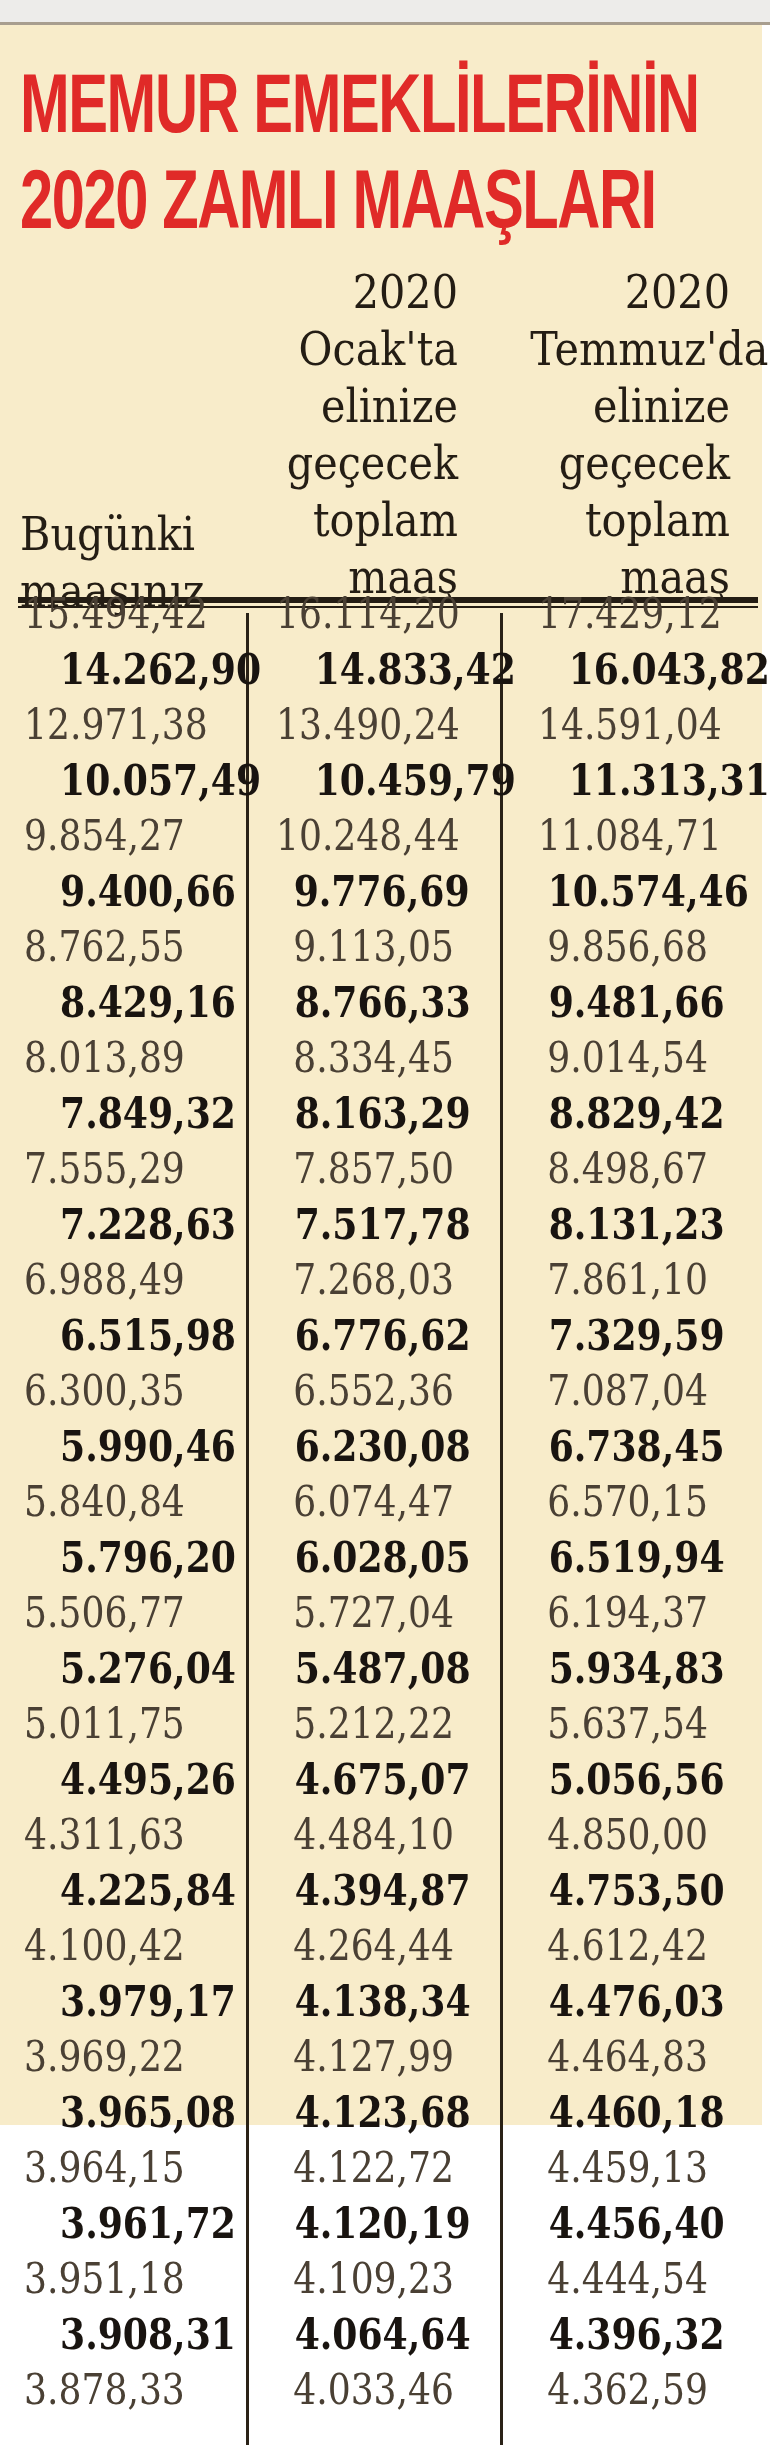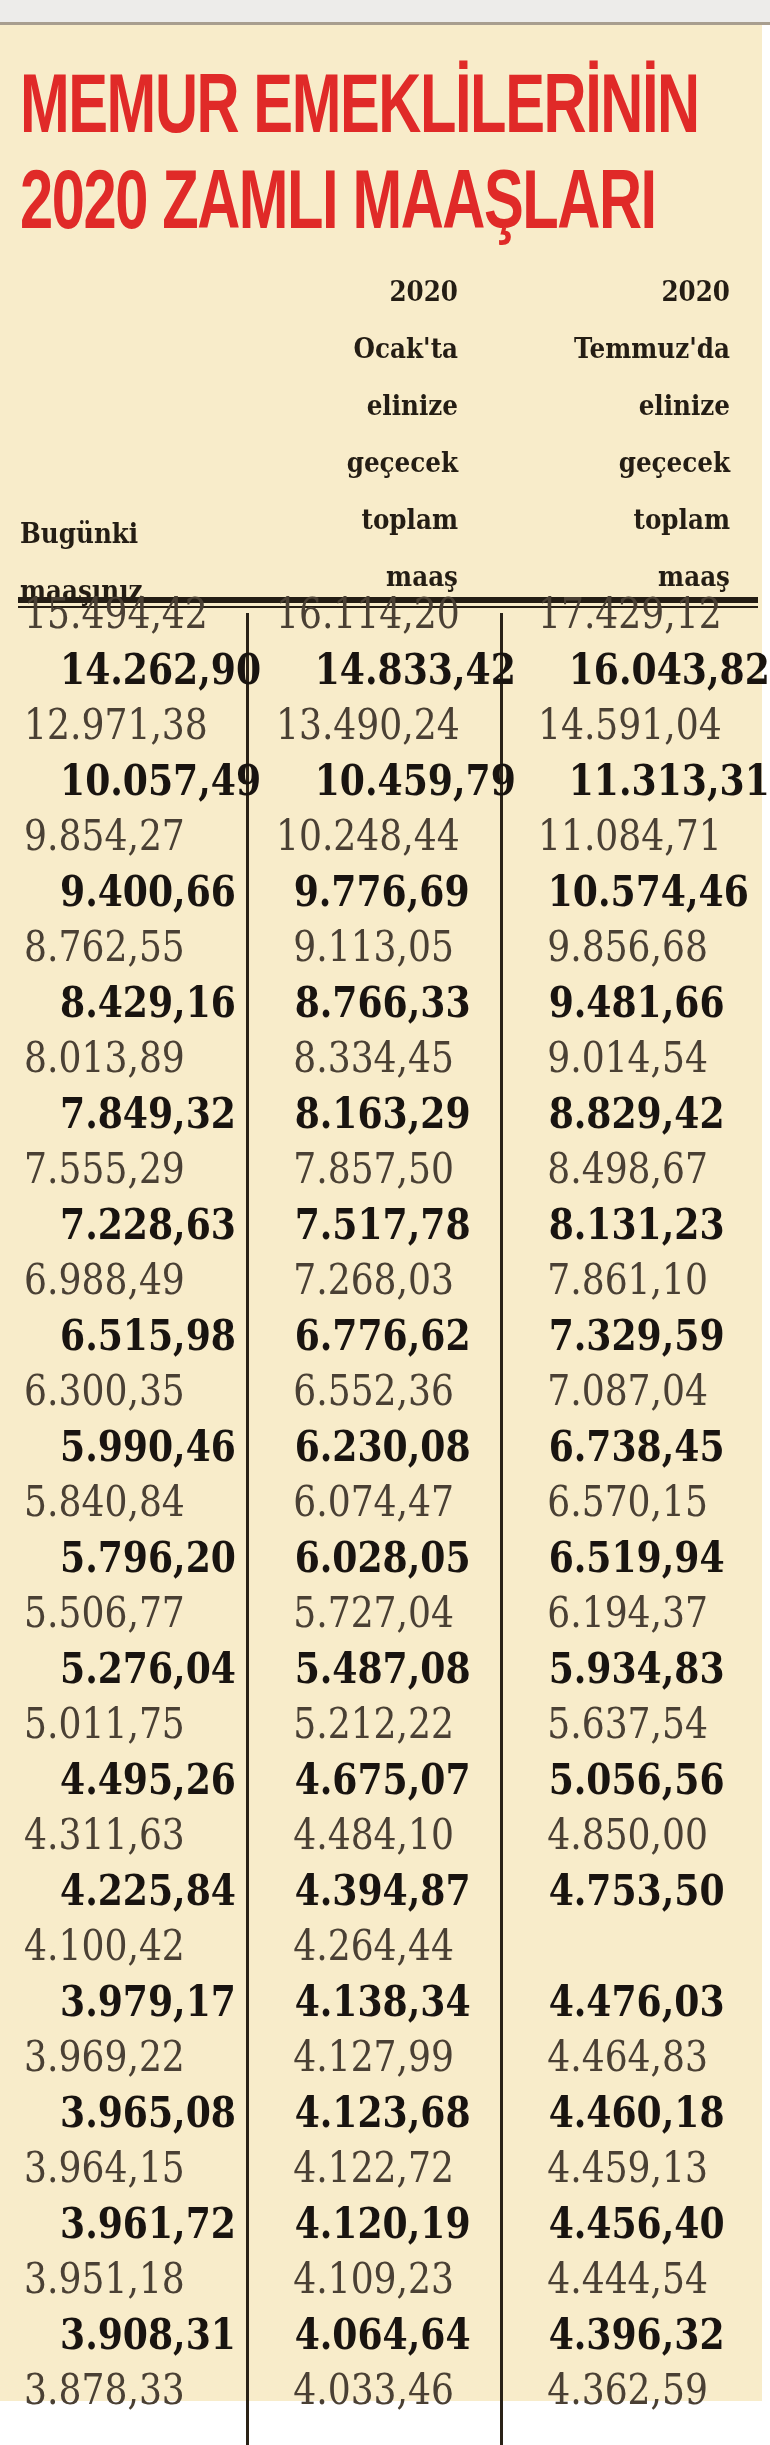--- a/index.html
+++ b/index.html
@@ -5,31 +5,31 @@
   html,body { margin:0; padding:0; background:#ffffff; }
   .page {
     position:relative; width:770px; height:2445px; overflow:hidden;
     background:#ffffff; font-family:"DejaVu Serif", serif;
   }
   .topbar {
     position:absolute; top:0; left:0; width:770px; height:22px;
     background:#edecea; border-bottom:3px solid #a89e8f;
   }
   .panel {
-    position:absolute; top:25px; left:0; width:762px; height:2376px;
+    position:absolute; top:25px; left:0; width:762px; height:2100px;
     background:var(--cream,#f8ecca);
   }
   .title {
     position:absolute; left:20px; top:30px;
     font-family:"Liberation Sans", sans-serif; font-weight:bold;
     font-size:84px; line-height:96px; letter-spacing:-2px;
     color:var(--accent,#e02a28);
   }
   .title span { display:block; white-space:nowrap; transform:scaleX(0.71); transform-origin:0 50%; }
-  .hdr { position:absolute; font-weight:bold; font-size:28px; line-height:57px; color:var(--ink,#241d14); }
+  .hdr { position:absolute; font-weight:normal; font-size:47px; line-height:57px; color:var(--ink,#241d14); }
   .hdr span { display:block; white-space:nowrap; transform:scaleX(0.88); }
   .hdr1 { left:20px;  top:480px; text-align:left; }
   .hdr1 span { transform-origin:0 50%; }
   .hdr2 { left:249px; top:238px; width:209px; text-align:right; }
   .hdr3 { left:503px; top:238px; width:227px; text-align:right; }
   .hdr2 span, .hdr3 span { transform-origin:100% 50%; }
   .rule {
     position:absolute; left:18px; top:572px; width:740px; height:3px;
     border-top:6px solid var(--ink,#241d14); border-bottom:2px solid var(--ink,#241d14);
   }
@@ -204,20 +204,21 @@
           <div class="cell c3"><span>4.850,00</span></div>
         </div>
         <div class="trow bold">
           <div class="cell c1"><span>4.225,84</span></div>
           <div class="cell c2"><span>4.394,87</span></div>
           <div class="cell c3"><span>4.753,50</span></div>
         </div>
         <div class="trow">
           <div class="cell c1"><span>4.100,42</span></div>
           <div class="cell c2"><span>4.264,44</span></div>
+          <div class="cell c3"><span>4.612,42</span></div>
         </div>
         <div class="trow bold">
           <div class="cell c1"><span>3.979,17</span></div>
           <div class="cell c2"><span>4.138,34</span></div>
           <div class="cell c3"><span>4.476,03</span></div>
         </div>
         <div class="trow">
           <div class="cell c1"><span>3.969,22</span></div>
           <div class="cell c2"><span>4.127,99</span></div>
           <div class="cell c3"><span>4.464,83</span></div>

